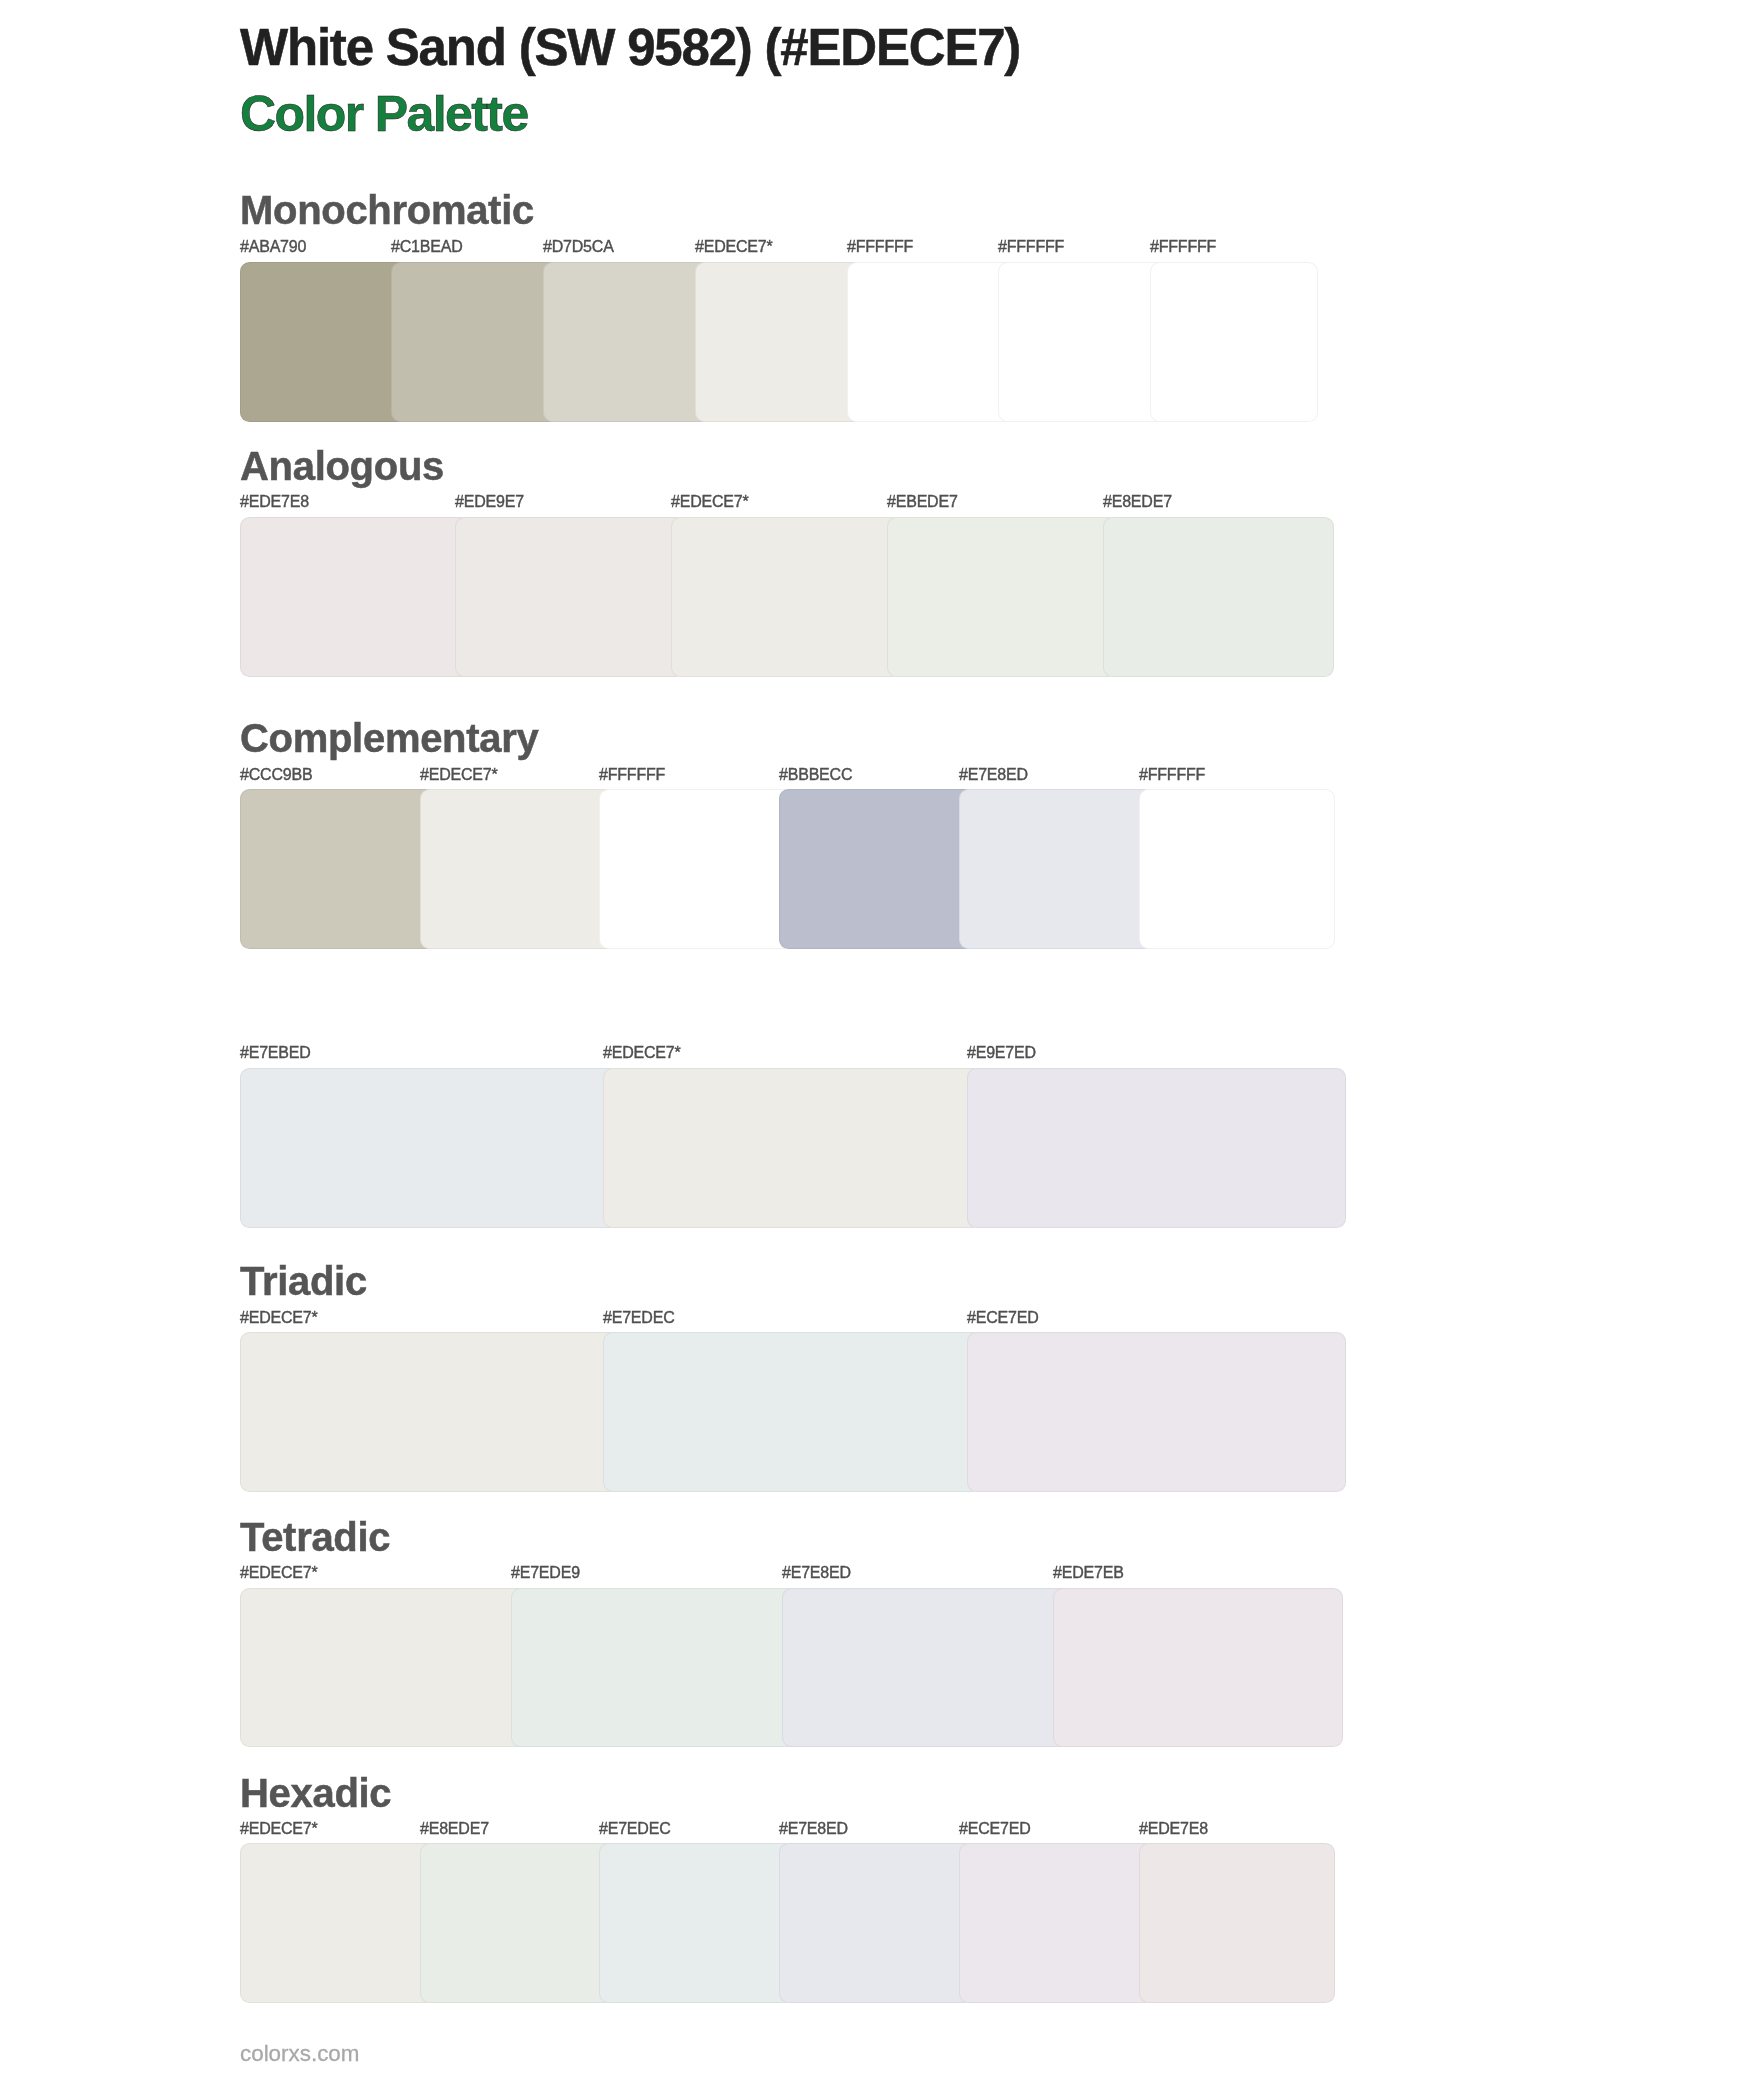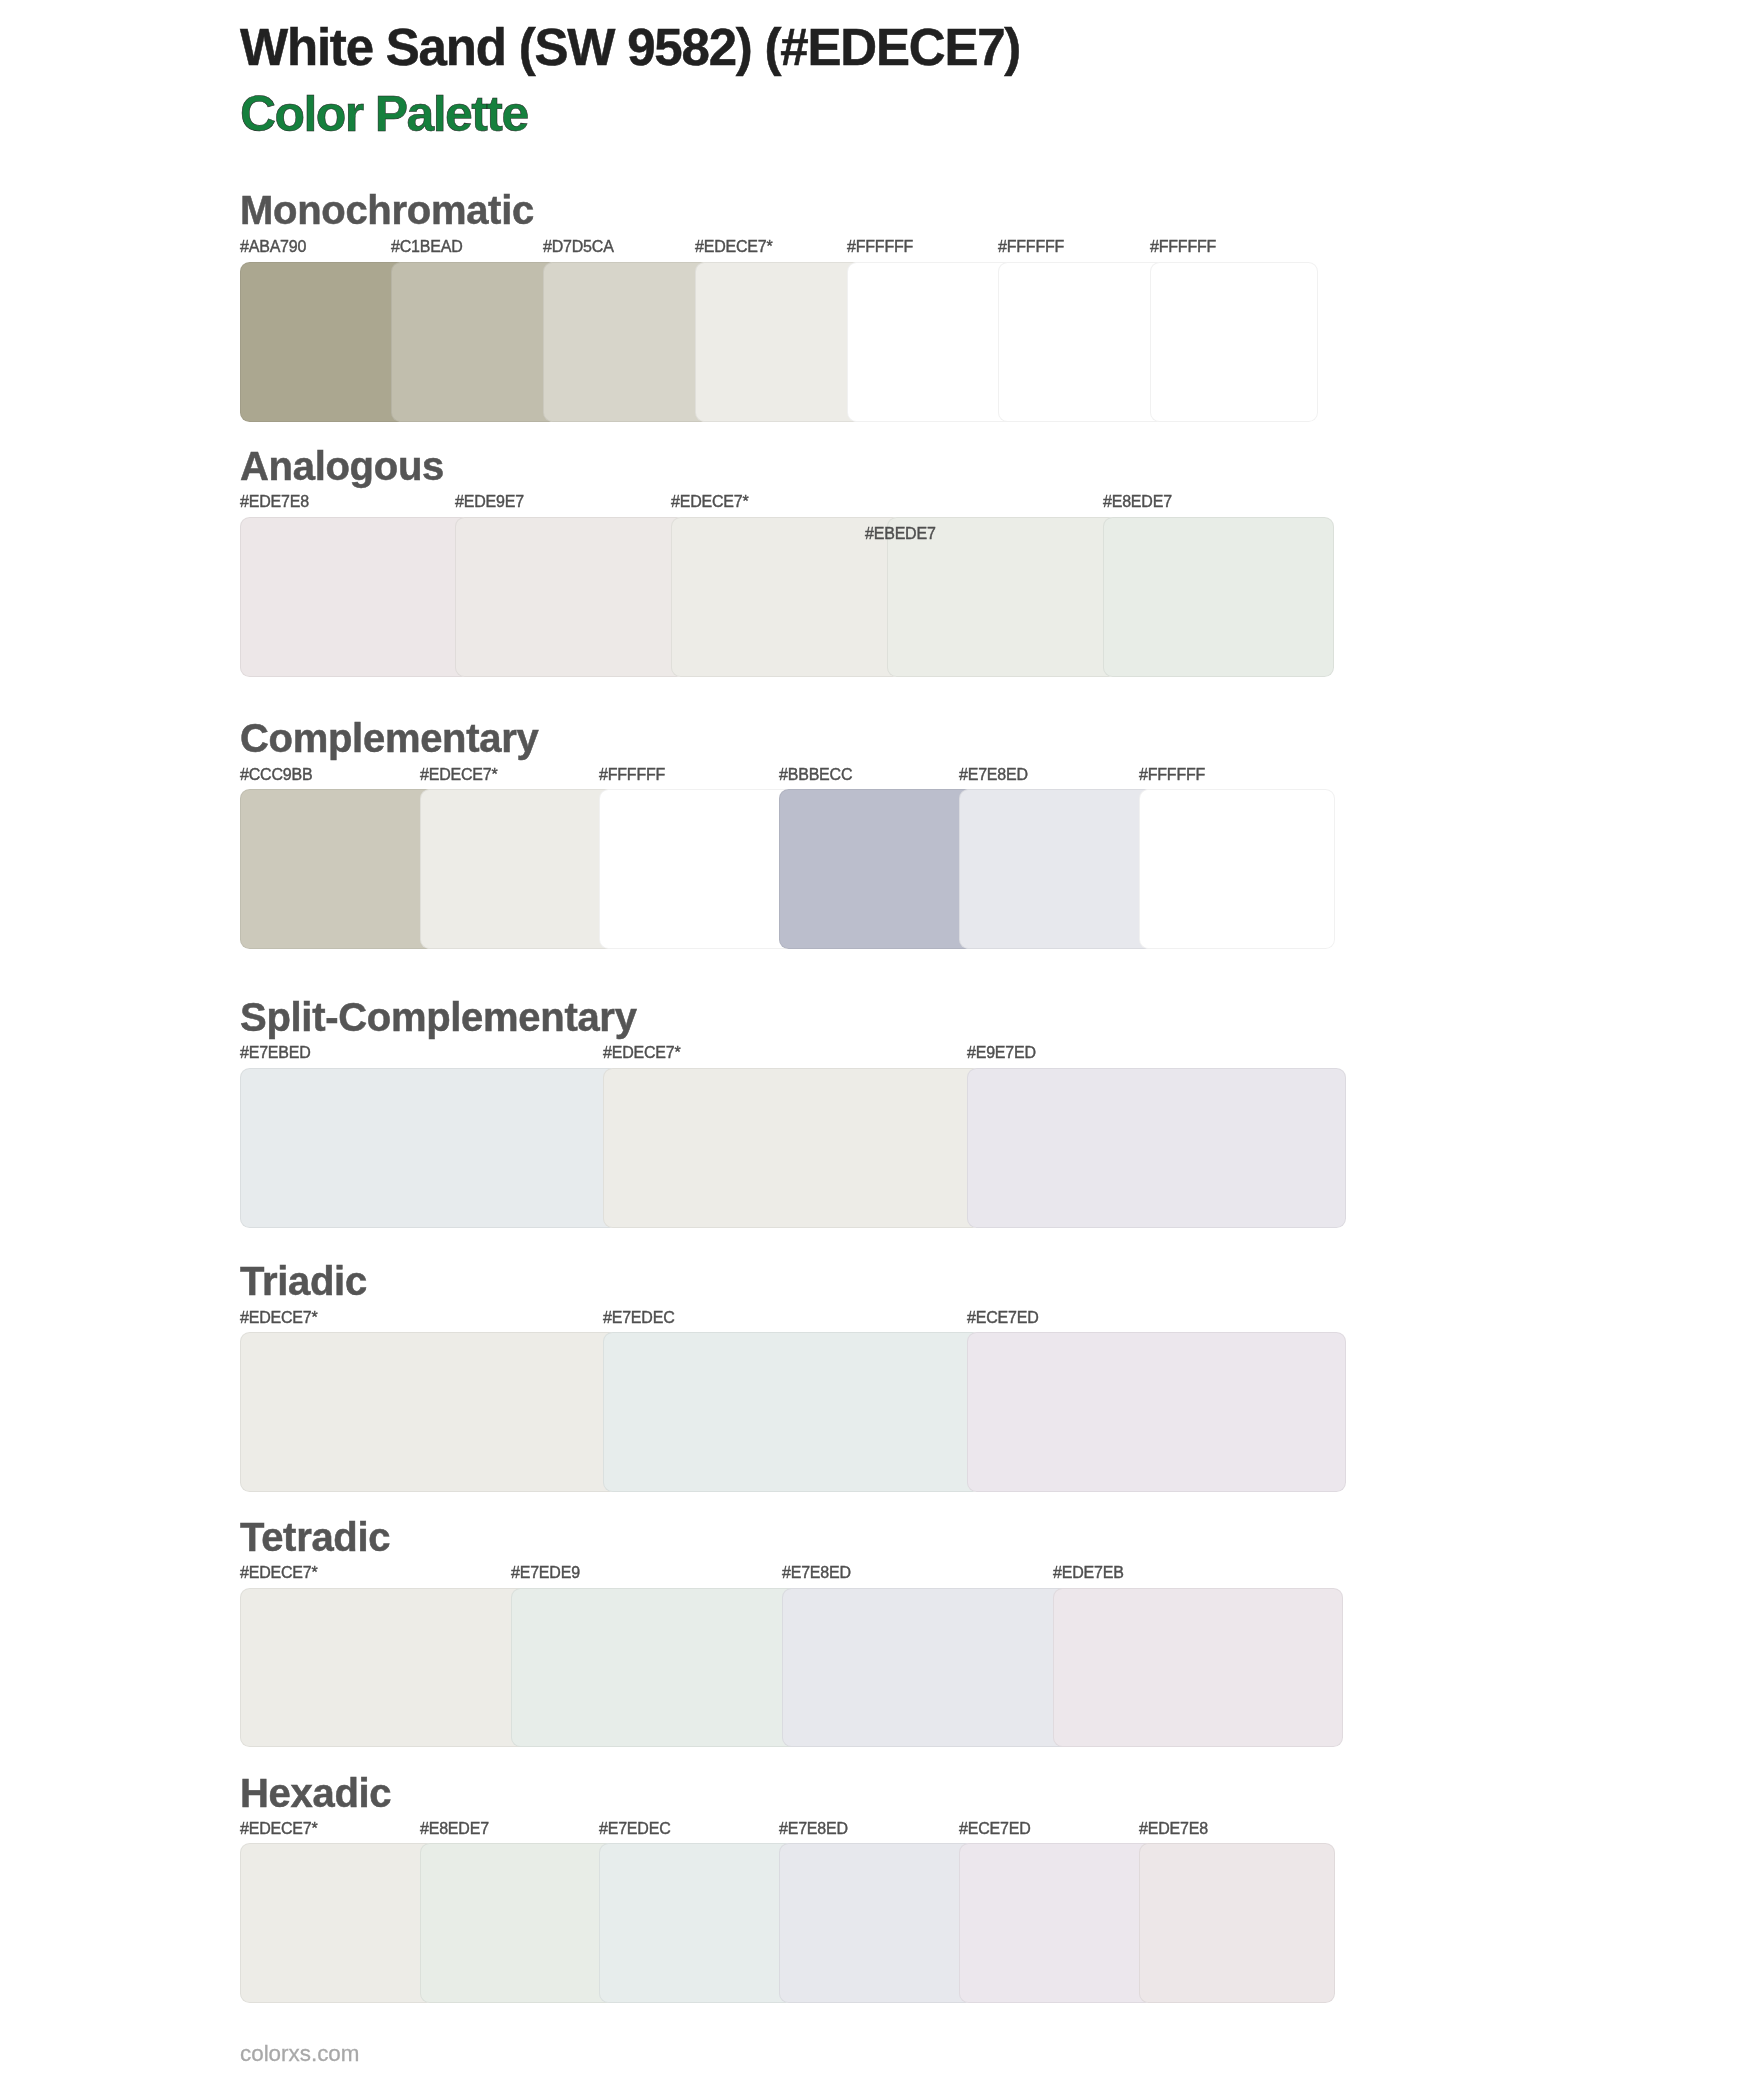--- a/index.html
+++ b/index.html
@@ -63,42 +63,41 @@
   <div class="row">
     <div class="sec-title" style="left: 240px; top: 446px;">Analogous</div>
     <div class="swatch" style="left: 240px; top: 517px; width: 231px; height: 160px; border-radius: 9.6px; background: rgb(237, 231, 232); z-index: 10;"></div>
     <div class="swatch" style="left: 455px; top: 517px; width: 231px; height: 160px; border-radius: 9.6px; background: rgb(237, 233, 231); z-index: 11;"></div>
     <div class="swatch" style="left: 671px; top: 517px; width: 231px; height: 160px; border-radius: 9.6px; background: rgb(237, 236, 231); z-index: 12;"></div>
     <div class="swatch" style="left: 887px; top: 517px; width: 231px; height: 160px; border-radius: 9.6px; background: rgb(235, 237, 231); z-index: 13;"></div>
     <div class="swatch" style="left: 1103px; top: 517px; width: 231px; height: 160px; border-radius: 9.6px; background: rgb(232, 237, 231); z-index: 14;"></div>
     <div class="sw-label" style="left: 240px; top: 494px;">#EDE7E8</div>
     <div class="sw-label" style="left: 455px; top: 494px;">#EDE9E7</div>
     <div class="sw-label" style="left: 671px; top: 494px;">#EDECE7*</div>
-    <div class="sw-label" style="left: 865px; top: 494px; margin-top: 32px;">#EBEDE7</div>
+    <div class="sw-label" style="left: 887px; top: 494px;">#EBEDE7</div>
     <div class="sw-label" style="left: 1103px; top: 494px;">#E8EDE7</div>
   </div>
 
   <div class="row">
     <div class="sec-title" style="left: 240px; top: 718px;">Complementary</div>
     <div class="swatch" style="left: 240px; top: 789px; width: 196px; height: 160px; border-radius: 9.6px; background: rgb(204, 201, 187); z-index: 10;"></div>
     <div class="swatch" style="left: 420px; top: 789px; width: 196px; height: 160px; border-radius: 9.6px; background: rgb(237, 236, 231); z-index: 11;"></div>
     <div class="swatch" style="left: 599px; top: 789px; width: 196px; height: 160px; border-radius: 9.6px; background: rgb(255, 255, 255); z-index: 12;"></div>
     <div class="swatch" style="left: 779px; top: 789px; width: 196px; height: 160px; border-radius: 9.6px; background: rgb(187, 190, 204); z-index: 13;"></div>
     <div class="swatch" style="left: 959px; top: 789px; width: 196px; height: 160px; border-radius: 9.6px; background: rgb(231, 232, 237); z-index: 14;"></div>
     <div class="swatch" style="left: 1139px; top: 789px; width: 196px; height: 160px; border-radius: 9.6px; background: rgb(255, 255, 255); z-index: 15;"></div>
     <div class="sw-label" style="left: 240px; top: 767px;">#CCC9BB</div>
     <div class="sw-label" style="left: 420px; top: 767px;">#EDECE7*</div>
     <div class="sw-label" style="left: 599px; top: 767px;">#FFFFFF</div>
     <div class="sw-label" style="left: 779px; top: 767px;">#BBBECC</div>
     <div class="sw-label" style="left: 959px; top: 767px;">#E7E8ED</div>
     <div class="sw-label" style="left: 1139px; top: 767px;">#FFFFFF</div>
   </div>
 
   <div class="row">
-    <div class="sec-title" style="left: 240px; top: 997px;">Split-Complementary</div>
     <div class="swatch" style="left: 240px; top: 1068px; width: 379px; height: 160px; border-radius: 9.6px; background: rgb(231, 235, 237); z-index: 10;"></div>
     <div class="swatch" style="left: 603px; top: 1068px; width: 379px; height: 160px; border-radius: 9.6px; background: rgb(237, 236, 231); z-index: 11;"></div>
     <div class="swatch" style="left: 967px; top: 1068px; width: 379px; height: 160px; border-radius: 9.6px; background: rgb(233, 231, 237); z-index: 12;"></div>
     <div class="sw-label" style="left: 240px; top: 1045px;">#E7EBED</div>
     <div class="sw-label" style="left: 603px; top: 1045px;">#EDECE7*</div>
     <div class="sw-label" style="left: 967px; top: 1045px;">#E9E7ED</div>
   </div>
 
   <div class="row">
     <div class="sec-title" style="left: 240px; top: 1261px;">Triadic</div>

